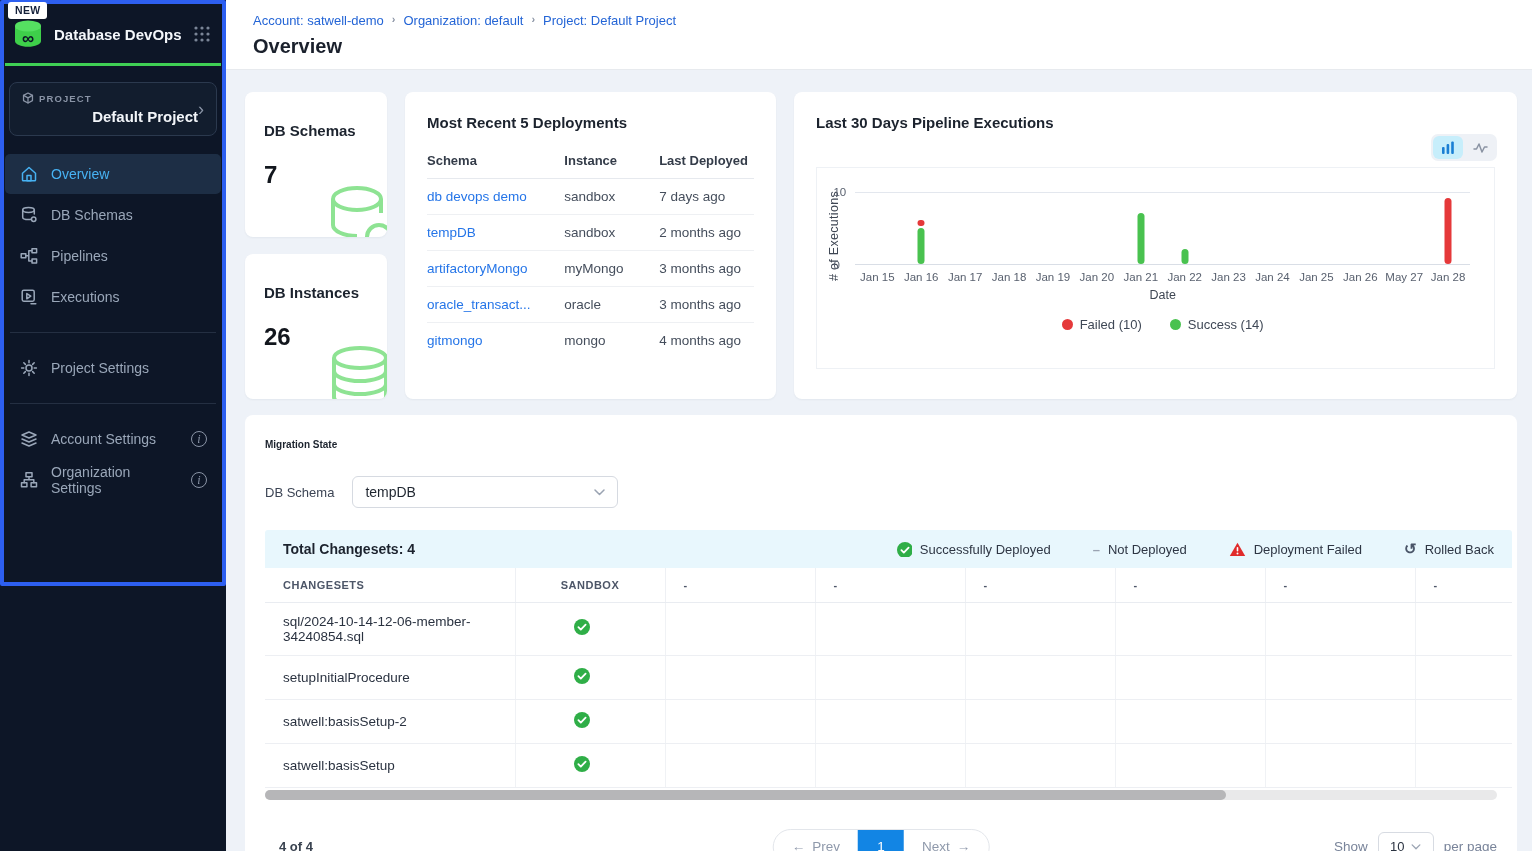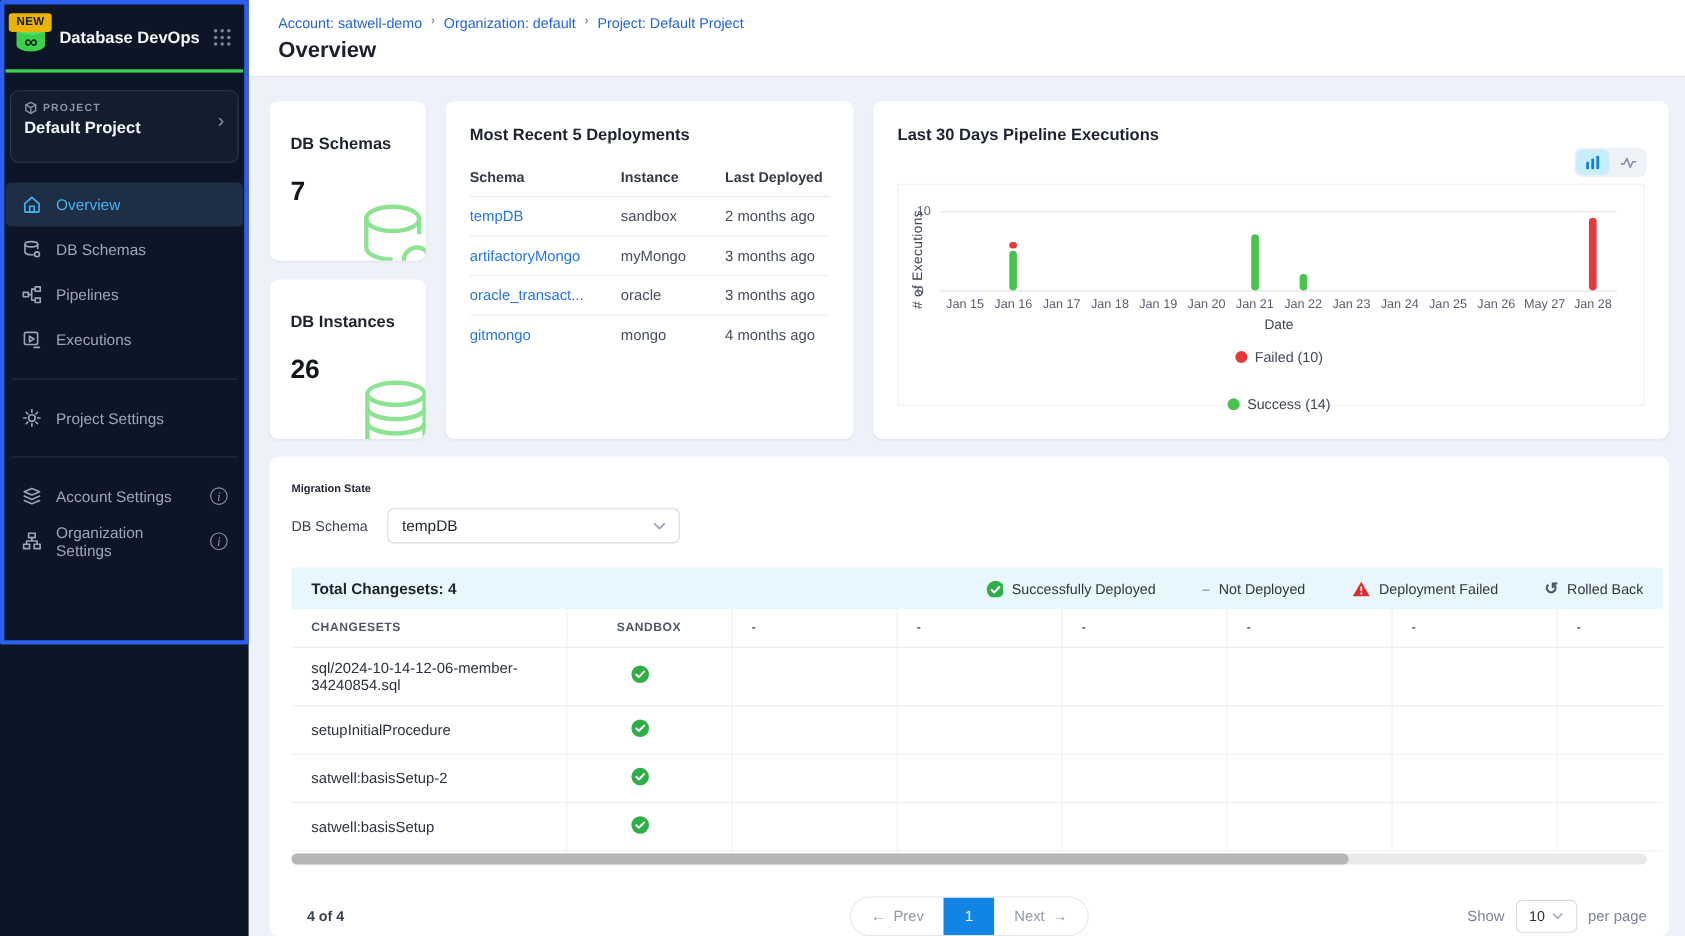--- a/index.html
+++ b/index.html
@@ -4,29 +4,29 @@
 <style>
   * { margin:0; padding:0; box-sizing:border-box; }
   html,body { width:1532px; height:851px; overflow:hidden;
     font-family:"Liberation Sans", sans-serif; background:#eef2f8; }
 
   
   .sidebar { position:absolute; left:0; top:0; width:226px; height:851px;
     background:#0d1627; z-index:5; }
   .sidebar-border { position:absolute; left:0; top:0; width:226px; height:586px;
     border:4px solid #2d5ff0; border-radius:2px; pointer-events:none; z-index:9; }
-  .new-badge { position:absolute; top:12px; left:8px; z-index:10;
-    background:#eab308; color:#14203a; font-size:10.5px; font-weight:bold;
+  .new-badge { position:absolute; top:2px; left:8px; z-index:10;
+    background:#ffffff; color:#14203a; font-size:10.5px; font-weight:bold;
     padding:2px 7px 3px; border-radius:3px; letter-spacing:.3px; }
   .brand-row { display:flex; align-items:center; padding:17px 14px 12px 11px; }
   .brand-name { color:#f4f7fb; font-size:15px; font-weight:bold; margin-left:9px; flex:1; }
   .grid-icon { cursor:pointer; opacity:.85; }
   .green-rule { height:3px; background:#3fd054; margin:0 5px; }
   .project-card { margin:16px 9px 0; background:#121d2e; border:1px solid #2b394e;
-    border-radius:8px; padding:9px 12px 22px; display:flex; align-items:center; cursor:pointer; }
+    border-radius:8px; padding:9px 12px 10px; display:flex; align-items:center; cursor:pointer;text-align:right; }
   .project-col { flex:1; }
   .project-label { display:flex; align-items:center; gap:5px; color:#8a94a6;
     font-size:9.5px; font-weight:bold; letter-spacing:1.1px; }
   .project-name { color:#f2f5f9; font-size:15px; font-weight:600; margin-top:4px; }
   .project-chevron { color:#8a94a6; font-size:18px; line-height:1; }
   .nav { margin-top:18px; }
   .nav-item { display:flex; align-items:center; gap:13px; height:40px;
     margin:1px 5px; padding-left:15px; border-radius:5px; color:#9aa7b9;
     font-size:14px; cursor:pointer; }
   .nav-item .ni-label { flex:1; }
@@ -81,28 +81,28 @@
     border-bottom:1px solid #d9dee6; display:flex; }
   .ytick { position:absolute; left:-22px; font-size:11.5px; color:#59616f; }
   .ytick.top { top:-7px; } .ytick.bottom { bottom:-7px; }
   .slot { flex:1; position:relative; }
   .bar { position:absolute; left:50%; transform:translateX(-50%); width:7px;
     border-radius:3.5px; }
   .xticks { display:flex; margin-top:6px; }
   .xticks span { flex:1; text-align:center; font-size:11.5px; color:#59616f; }
   .xlabel { text-align:center; font-size:12.5px; color:#3e4653; margin-top:5px; }
   .chart-legend { display:flex; justify-content:center; gap:28px; margin-top:15px;
-    font-size:13px; color:#3f4856; align-items:center;flex-direction:column; }
+    font-size:13px; color:#3f4856; align-items:center; }
   .dot { width:11px; height:11px; border-radius:50%; display:inline-block; margin-right:7px; }
 
   
   .migration-panel { margin-top:16px; background:#fff; border-radius:8px;
     padding:24px 5px 0 20px; min-height:430px; }
   .mig-title { font-size:10px; font-weight:bold; color:#1c232e; }
-  .schema-row { display:flex; align-items:center; margin-top:12px; gap:18px; }
+  .schema-row { display:flex; align-items:center; margin-top:26px; gap:18px; }
   .schema-label { font-size:13px; color:#3c4454; }
   .select-box { width:266px; height:32px; border:1px solid #d6dae1; border-radius:6px;
     display:flex; align-items:center; padding:0 12px; font-size:14px; color:#1f2630;
     cursor:pointer; background:#fff; }
   .select-box .sel-val { flex:1; }
   .cs-bar { margin-top:22px; height:38px; background:#e8f7fd; border-radius:3px 3px 0 0;
     display:flex; align-items:center; padding:0 18px; }
   .cs-total { font-size:14px; font-weight:bold; color:#1c232e; flex:1; }
   .cs-legend { display:flex; gap:42px; align-items:center; font-size:13px; color:#2e3644; }
   .cs-legend .leg-item { display:flex; align-items:center; gap:8px; }
@@ -308,20 +308,25 @@
         <div class="card-title">Most Recent 5 Deployments</div>
         <table class="mini">
           <thead>
             <tr>
               <th style="width:42%">Schema</th>
               <th style="width:29%">Instance</th>
               <th>Last Deployed</th>
             </tr>
           </thead>
           <tbody id="deploy-rows">
+              <tr>
+                <td><a class="link">db devops demo</a></td>
+                <td>sandbox</td>
+                <td>7 days ago</td>
+              </tr>
               <tr>
                 <td><a class="link">tempDB</a></td>
                 <td>sandbox</td>
                 <td>2 months ago</td>
               </tr>
               <tr>
                 <td><a class="link">artifactoryMongo</a></td>
                 <td>myMongo</td>
                 <td>3 months ago</td>
               </tr>

